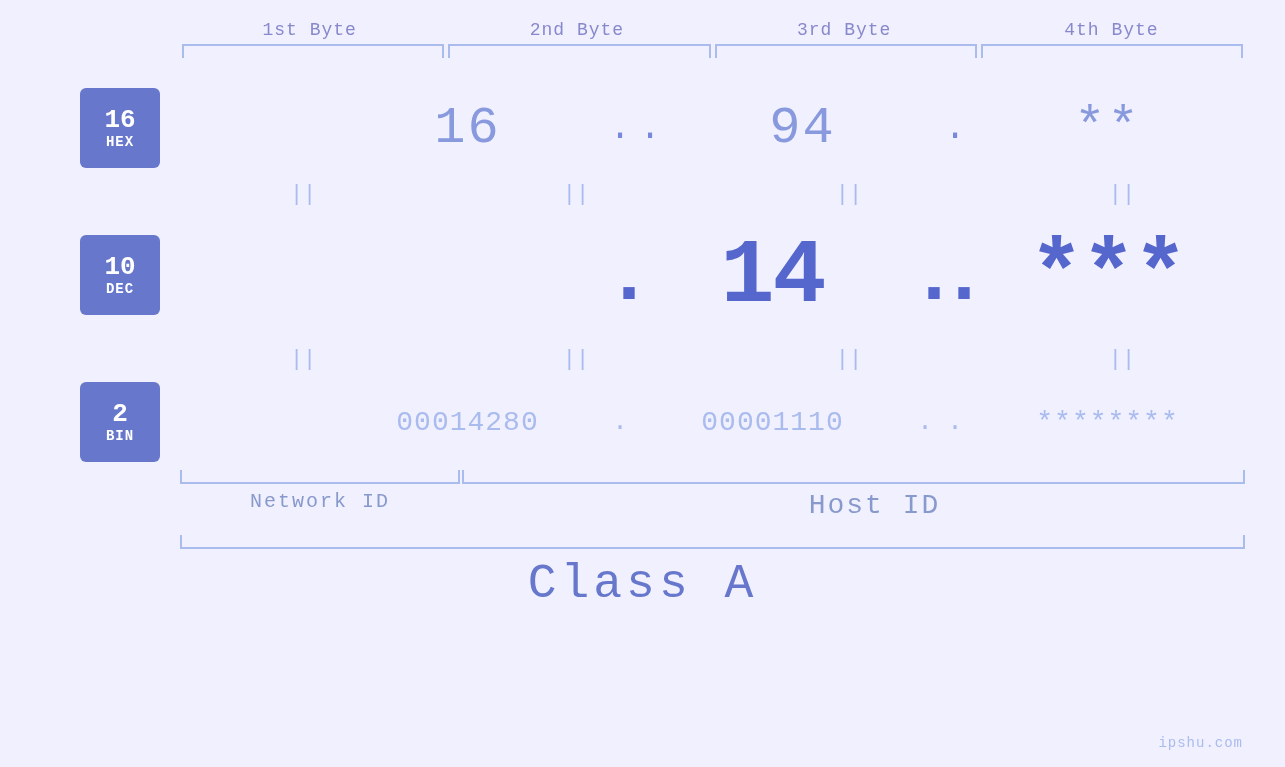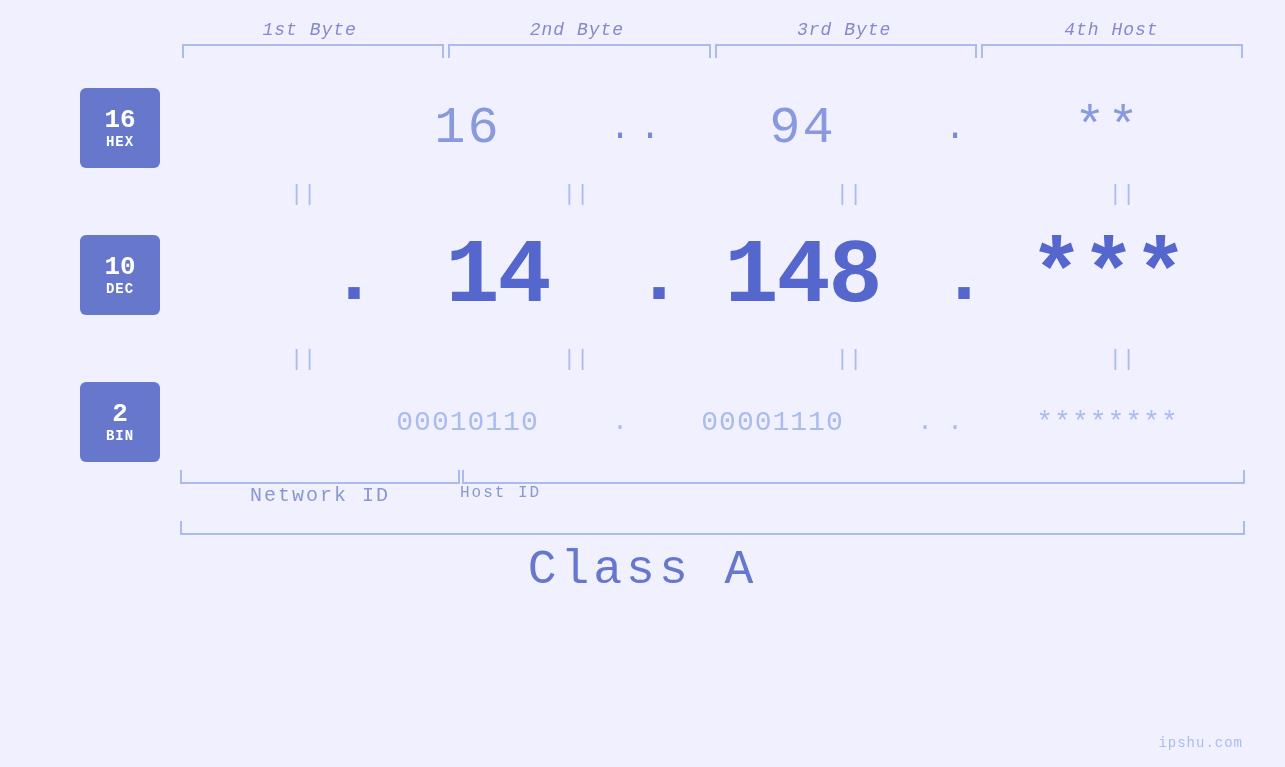--- a/index.html
+++ b/index.html
@@ -35,21 +35,20 @@
       position: relative;
     }
 
     .byte-header {
       width: 275px;
       text-align: center;
       color: #8888cc;
       font-size: 18px;
       font-family: 'Courier New', monospace;
       letter-spacing: 1px;
-      font-style: italic;
     }
 
     
     .bracket-row {
       display: flex;
       width: 100%;
       justify-content: flex-end;
       margin-bottom: 20px;
       padding-left: 140px;
     }
@@ -178,36 +177,37 @@
       flex: 1;
       height: 14px;
       border: 2px solid #aabbee;
       border-top: none;
     }
 
     .id-labels-row {
       display: flex;
       padding-left: 140px;
       width: 100%;
-      margin-top: 0;
+      margin-top: 6px;
+      gap: 44px;
     }
 
     .network-id-label {
       width: 280px;
       text-align: center;
       color: #8899cc;
       font-size: 20px;
       letter-spacing: 2px;
     }
 
     .host-id-label {
       flex: 1;
-      text-align: left;
+      text-align: center;
       color: #8899cc;
-      font-size: 16px;
+      font-size: 28px;
       letter-spacing: 2px;
     }
 
     
     .long-bracket-row {
       display: flex;
       padding-left: 140px;
       width: 100%;
       margin-top: 14px;
     }
@@ -243,21 +243,21 @@
 </head>
 <body>
 
 <div class="page">
 
   <div class="byte-headers">
     <div style="width:140px;"></div>
     <div class="byte-header">1st Byte</div>
     <div class="byte-header">2nd Byte</div>
     <div class="byte-header">3rd Byte</div>
-    <div class="byte-header">4th Host</div>
+    <div class="byte-header">4th Byte</div>
   </div>
 
   <div class="bracket-row">
     <div class="bracket"></div>
     <div class="bracket"></div>
     <div class="bracket"></div>
     <div class="bracket"></div>
   </div>
 
   <div class="row-container" style="height:100px;">
@@ -295,23 +295,20 @@
     <div class="base-badge" style="top:18px;">
       <span class="base-num">10</span>
       <span class="base-label">DEC</span>
     </div>
     <div class="values-row">
       <span class="dot" style="font-size:80px; font-weight:bold; color:#5566cc;">.</span>
       <div class="byte-cell">
         <span class="dec-value">14</span>
       </div>
       <span class="dot" style="font-size:80px; font-weight:bold; color:#5566cc;">.</span>
-      <div class="byte-cell">
-        <span class="dec-value">148</span>
-      </div>
       <span class="dot" style="font-size:80px; font-weight:bold; color:#5566cc;">.</span>
       <div class="byte-cell">
         <span class="dec-value">***</span>
       </div>
     </div>
   </div>
 
   <div class="equals-row" style="margin-top:6px;">
     <div class="equals-cell">||</div>
     <div style="width:30px;"></div>
@@ -322,21 +319,21 @@
     <div class="equals-cell">||</div>
   </div>
 
   <div class="row-container" style="height:80px; margin-top:6px;">
     <div class="base-badge" style="top:0;">
       <span class="base-num">2</span>
       <span class="base-label">BIN</span>
     </div>
     <div class="values-row">
       <div class="byte-cell">
-        <span class="bin-value">00010110</span>
+        <span class="bin-value">00014280</span>
       </div>
       <span class="dot" style="font-size:26px; color:#aabbee;">.</span>
       <div class="byte-cell">
         <span class="bin-value">00001110</span>
       </div>
       <span class="dot" style="font-size:26px; color:#aabbee;">.</span>
       <span class="dot" style="font-size:26px; color:#aabbee;">.</span>
       <div class="byte-cell">
         <span class="bin-value">********</span>
       </div>

